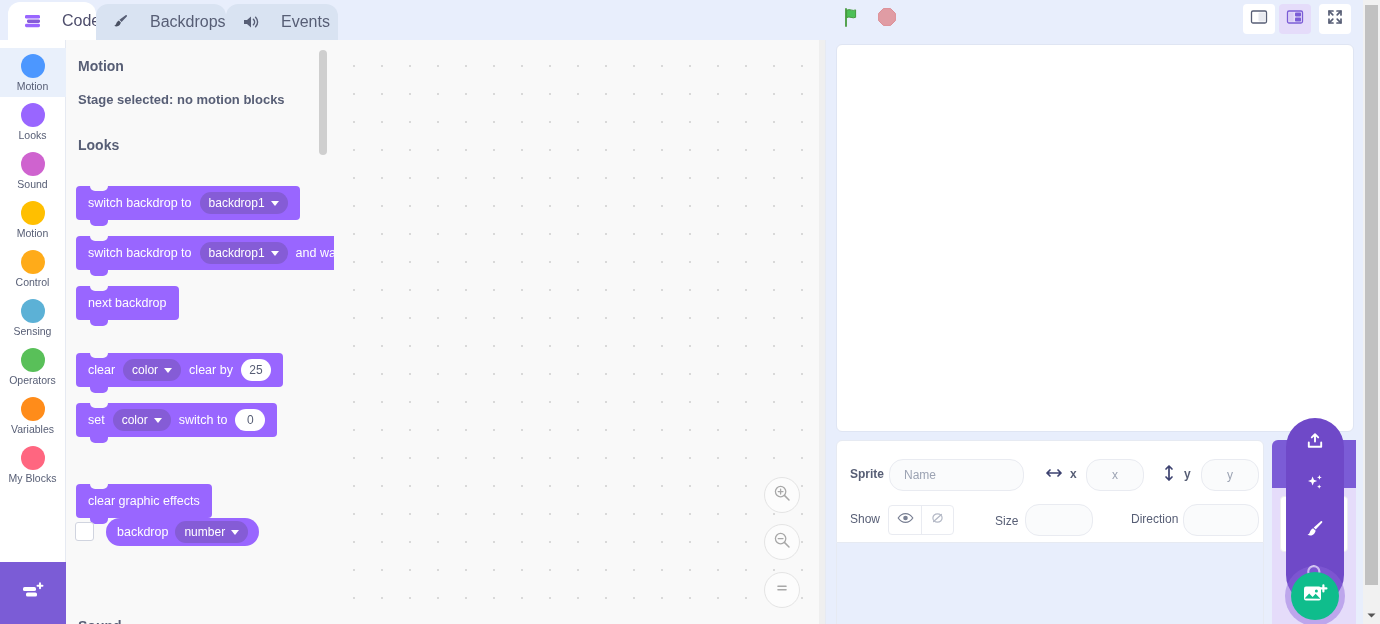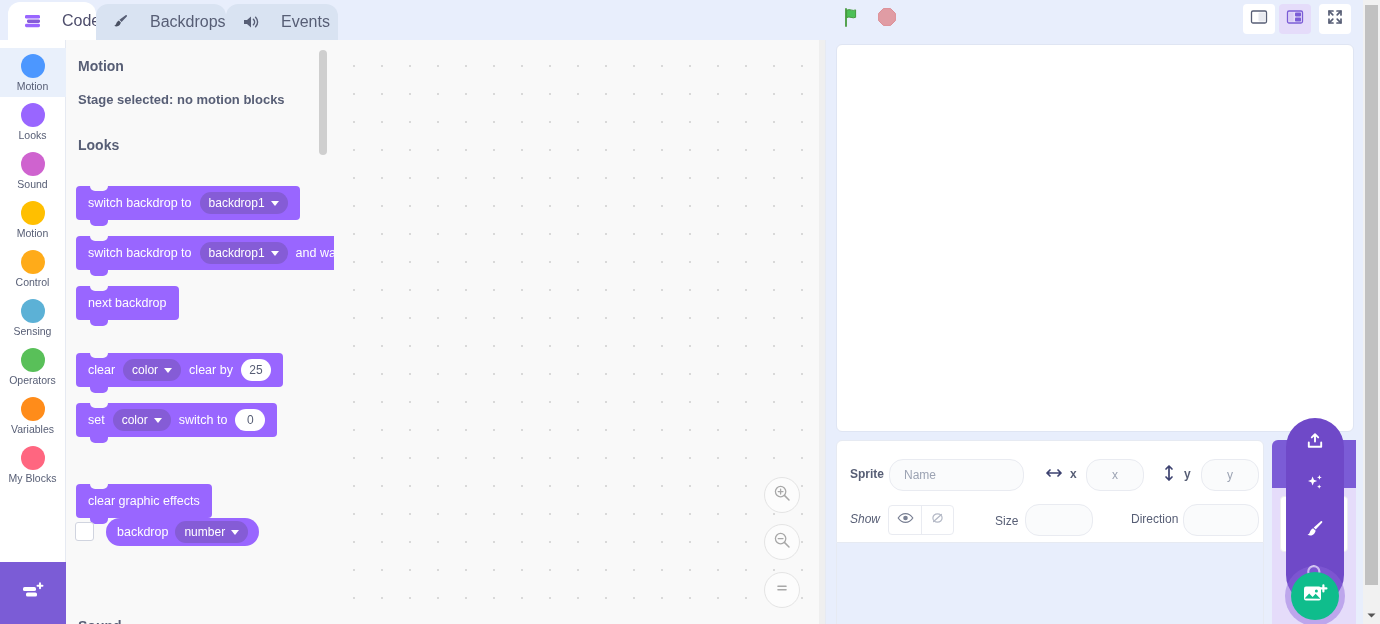--- a/index.html
+++ b/index.html
@@ -454,21 +454,21 @@
     <div class="sp-in" style="left:249px; top:18px; width:58px;">x</div>
 
     <span style="position:absolute; left:326px; top:23px;">
       <svg width="12" height="18" viewBox="0 0 12 18">
         <path d="M6 2v14M6 2L3 5M6 2l3 3M6 16l-3-3M6 16l3-3" stroke="#3d4270" stroke-width="1.7" fill="none" stroke-linecap="round" stroke-linejoin="round"></path>
       </svg>
     </span>
     <div class="sp-lbl" style="left:347px; top:26px;">y</div>
     <div class="sp-in" style="left:364px; top:18px; width:58px;">y</div>
 
-    <div class="sp-lbl norm" style="left:13px; top:71px;font-style:italic;">Show</div>
+    <div class="sp-lbl norm" style="left:13px; top:71px;">Show</div>
     <div class="togglegrp" style="left:51px; top:64px;">
       <div>
         <span>
           <svg width="17" height="14" viewBox="0 0 17 14">
             <path d="M1.2 7S4 2.6 8.5 2.6 15.8 7 15.8 7s-2.8 4.4-7.3 4.4S1.2 7 1.2 7z" fill="none" stroke="#7a8194" stroke-width="1.2"></path>
             <circle cx="8.5" cy="7" r="2.3" fill="#7a8194"></circle>
           </svg>
         </span>
       </div>
       <div>

